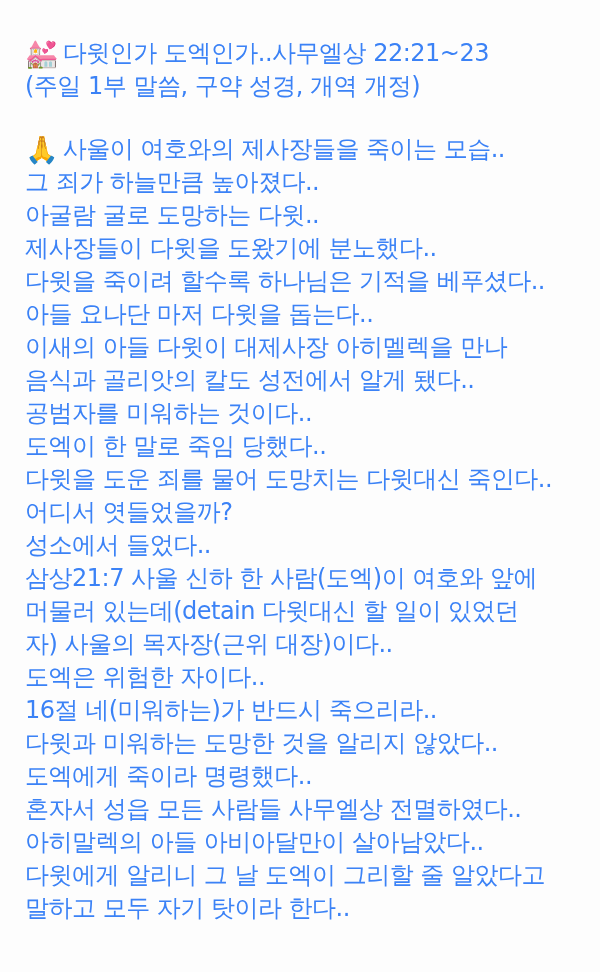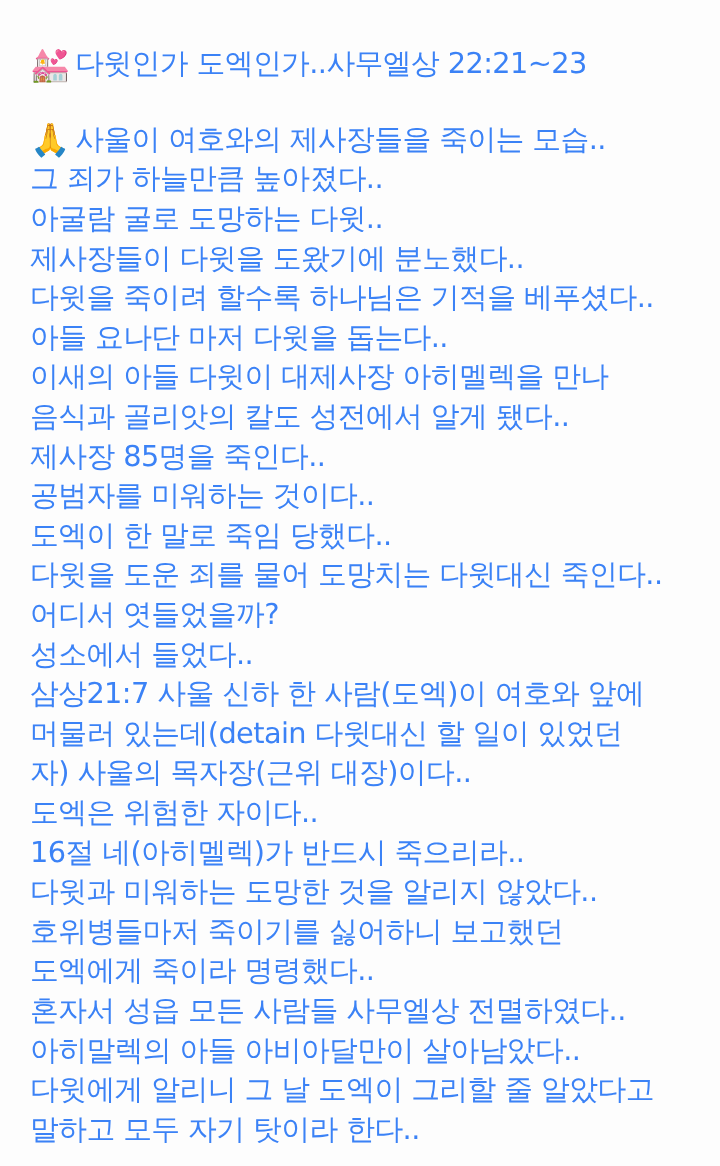--- a/index.html
+++ b/index.html
@@ -36,42 +36,41 @@
   }
   .gap {
     height: 30px;
   }
 </style>
 </head>
 <body style="background: rgb(253, 253, 253);">
 
 <div class="page" style="color: #3b82f6; margin-top: 24px;">
   <div class="line"><span class="emoji">💒</span><span>다윗인가 도엑인가..사무엘상 22:21~23</span></div>
+  <div class="line">(주일 1부 말씀, 구약 성경, 개역 개정)</div>
   <div class="gap"></div>
   <div class="line"><span class="emoji">🙏</span><span>사울이 여호와의 제사장들을 죽이는 모습..</span></div>
   <div id="body-lines">
       <div class="line">그 죄가 하늘만큼 높아졌다..</div>
       <div class="line">아굴람 굴로 도망하는 다윗..</div>
       <div class="line">제사장들이 다윗을 도왔기에 분노했다..</div>
       <div class="line">다윗을 죽이려 할수록 하나님은 기적을 베푸셨다..</div>
       <div class="line">아들 요나단 마저 다윗을 돕는다..</div>
       <div class="line">이새의 아들 다윗이 대제사장 아히멜렉을 만나</div>
       <div class="line">음식과 골리앗의 칼도 성전에서 알게 됐다..</div>
-      <div class="line">제사장 85명을 죽인다..</div>
       <div class="line">공범자를 미워하는 것이다..</div>
       <div class="line">도엑이 한 말로 죽임 당했다..</div>
       <div class="line">다윗을 도운 죄를 물어 도망치는 다윗대신 죽인다..</div>
       <div class="line">어디서 엿들었을까?</div>
       <div class="line">성소에서 들었다..</div>
       <div class="line">삼상21:7 사울 신하 한 사람(도엑)이 여호와 앞에</div>
       <div class="line">머물러 있는데(detain 다윗대신 할 일이 있었던</div>
       <div class="line">자) 사울의 목자장(근위 대장)이다..</div>
       <div class="line">도엑은 위험한 자이다..</div>
-      <div class="line">16절 네(아히멜렉)가 반드시 죽으리라..</div>
+      <div class="line">16절 네(미워하는)가 반드시 죽으리라..</div>
       <div class="line">다윗과 미워하는 도망한 것을 알리지 않았다..</div>
-      <div class="line">호위병들마저 죽이기를 싫어하니 보고했던</div>
       <div class="line">도엑에게 죽이라 명령했다..</div>
       <div class="line">혼자서 성읍 모든 사람들 사무엘상 전멸하였다..</div>
       <div class="line">아히말렉의 아들 아비아달만이 살아남았다..</div>
       <div class="line">다윗에게 알리니 그 날 도엑이 그리할 줄 알았다고</div>
       <div class="line">말하고 모두 자기 탓이라 한다..</div>
     </div>
 </div>
 
 </body></html>

